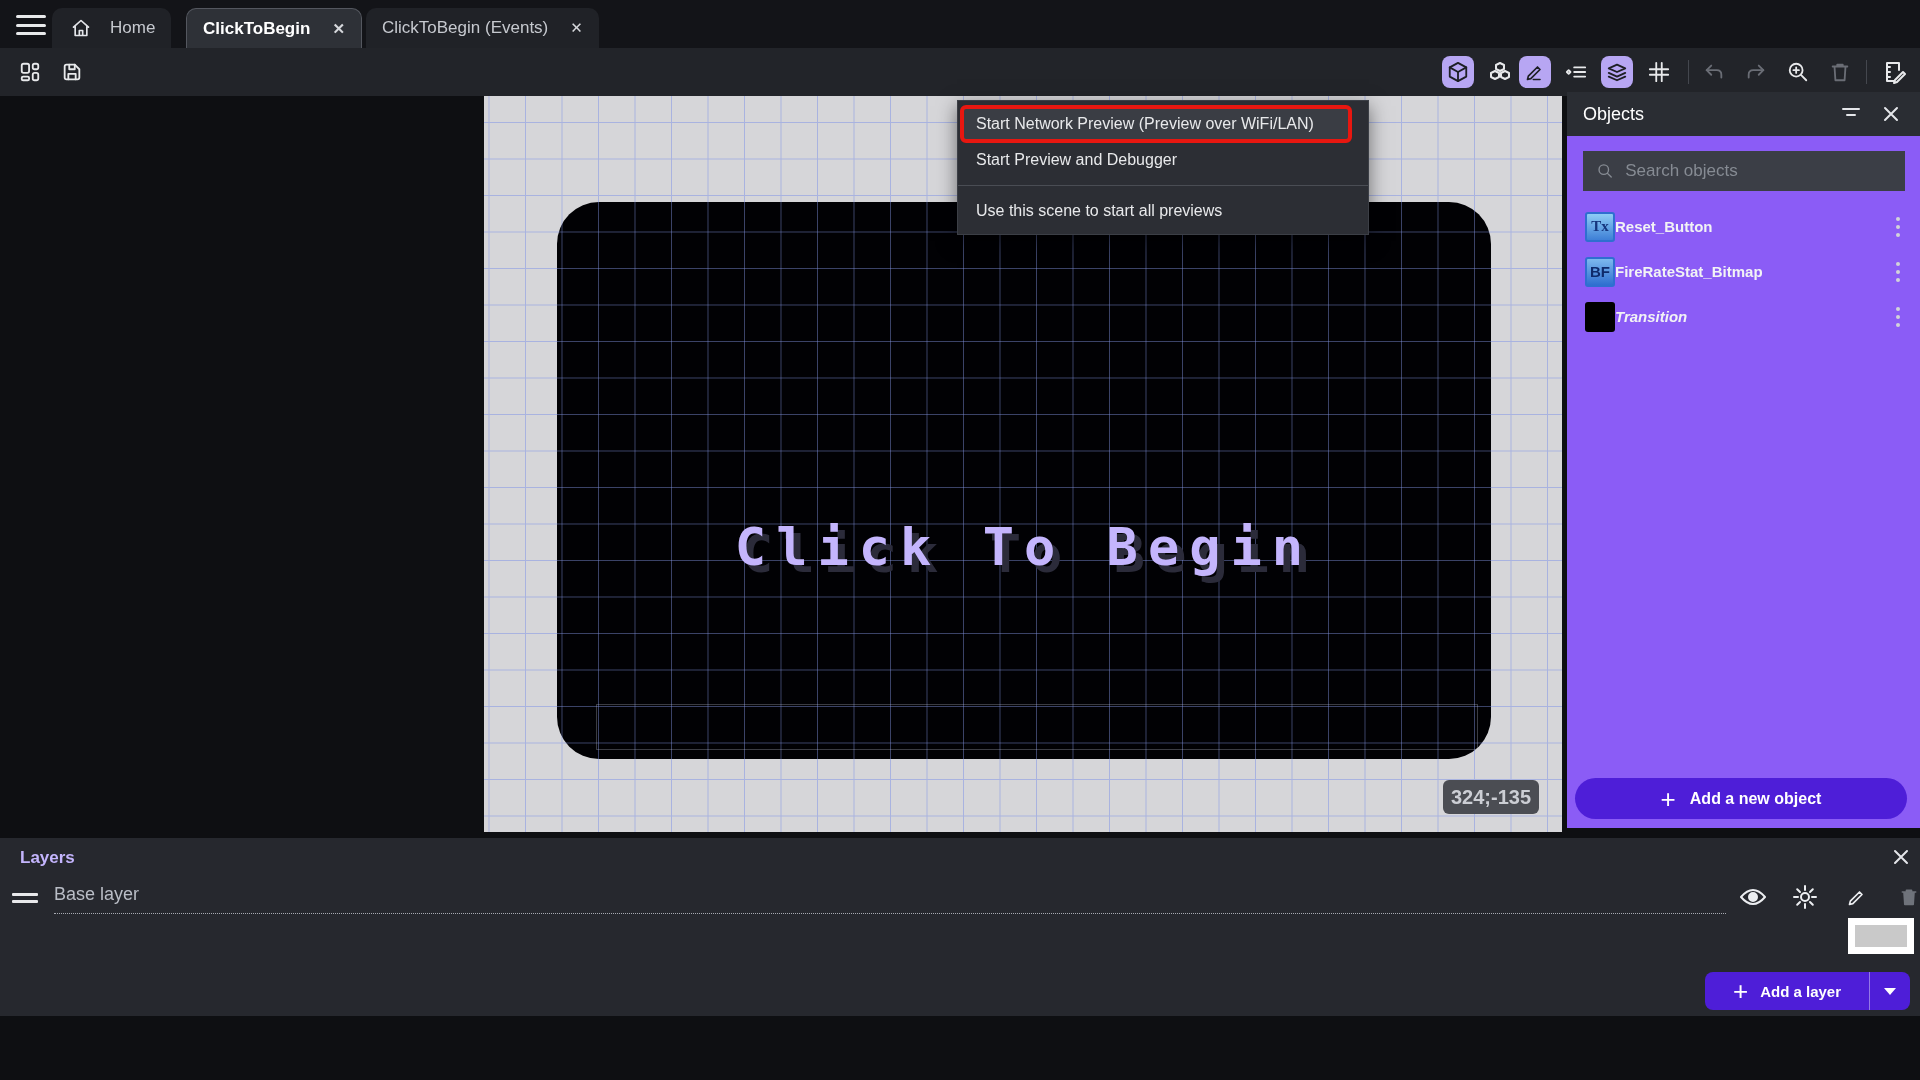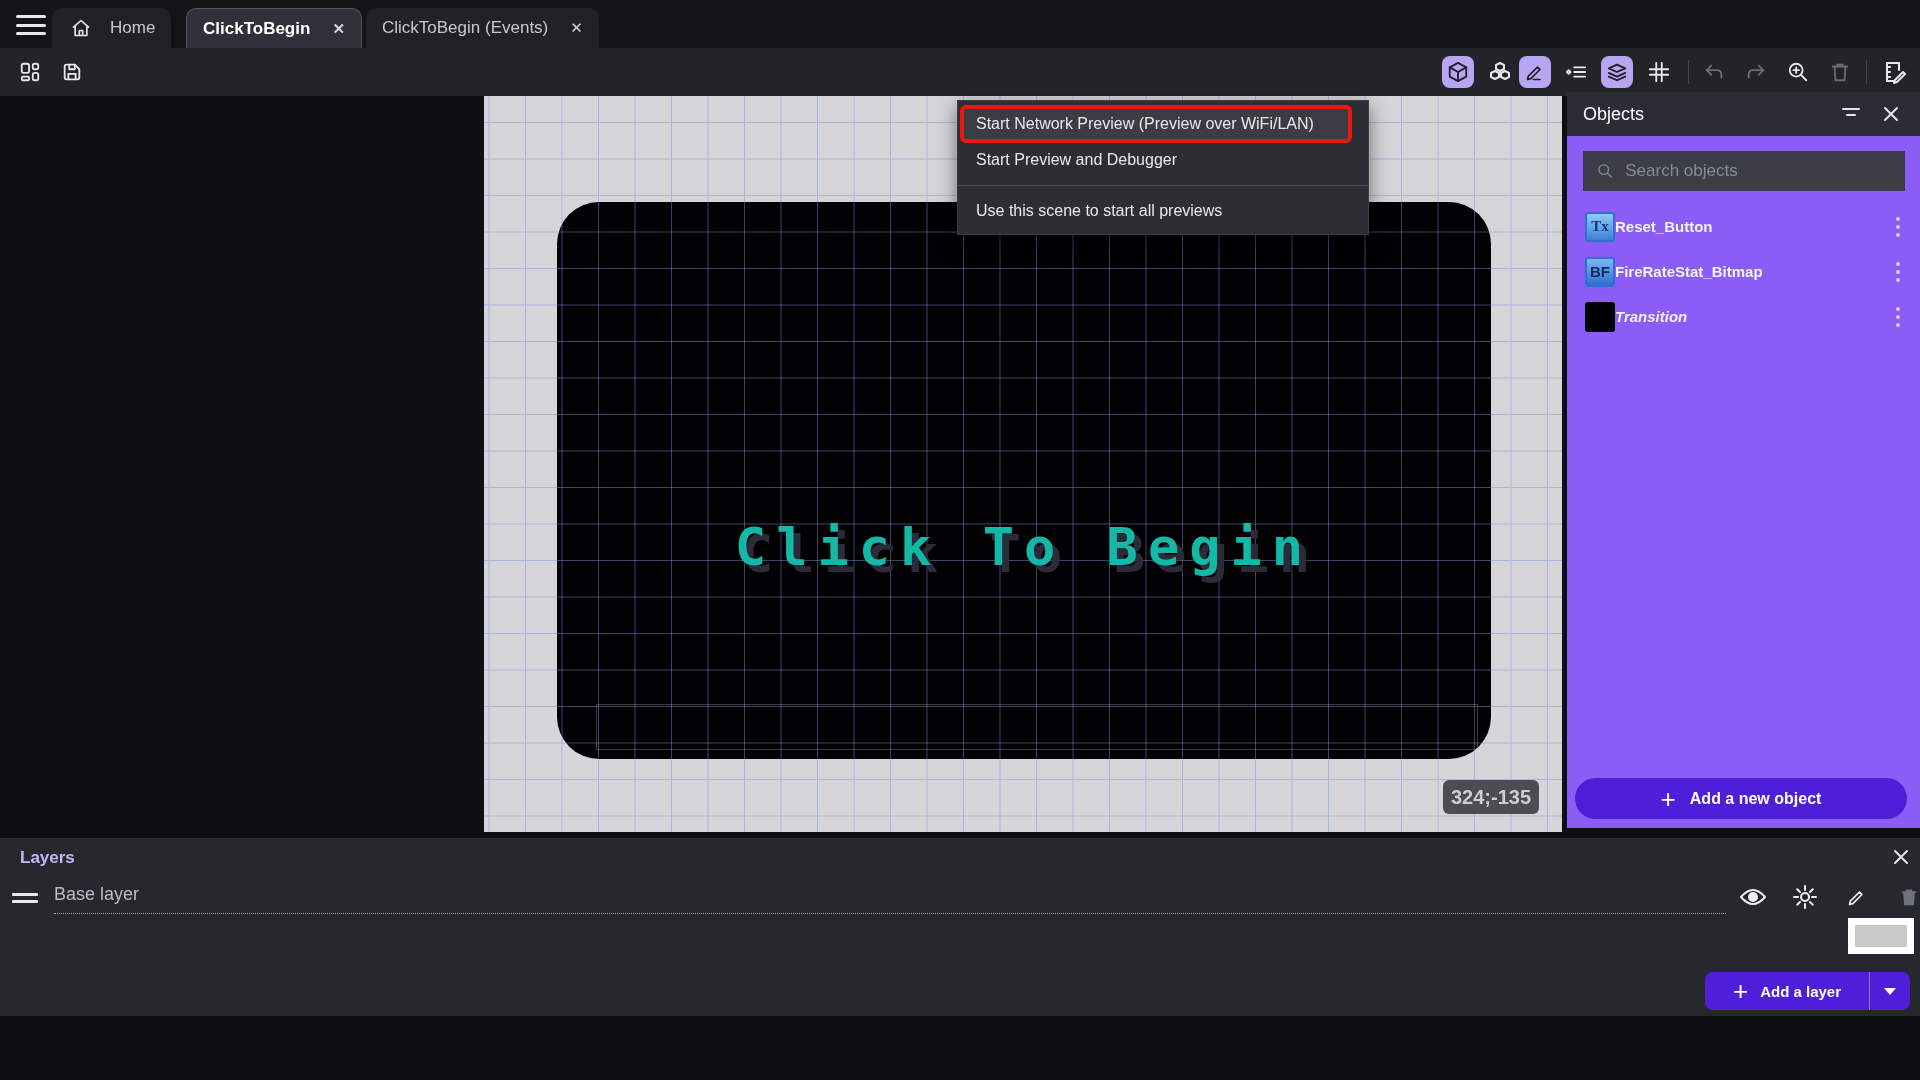--- a/index.html
+++ b/index.html
@@ -67,21 +67,21 @@
             background-image:linear-gradient(#a9b3e0 1px, transparent 1px),
                              linear-gradient(90deg,#a9b3e0 1px, transparent 1px);
             background-size:36.5px 36.5px; background-position:4.5px 26px; overflow:hidden; }
   #scene-rect { position:absolute; left:73px; top:106px; width:934px; height:557px; background:#010104;
                 border-radius:42px; overflow:hidden; }
   #scene-rect .grid-overlay { position:absolute; inset:0;
             background-image:linear-gradient(rgba(130,148,224,.45) 1px, transparent 1px),
                              linear-gradient(90deg,rgba(130,148,224,.45) 1px, transparent 1px);
             background-size:36.5px 36.5px; background-position:-68.5px -80px; }
   #scene-text { position:absolute; left:0; right:0; top:62%; transform:translateY(-50%);
-                text-align:center; color:#14b8a6; font-family:"DejaVu Sans Mono", monospace;
+                text-align:center; color:#c4b5fd; font-family:"DejaVu Sans Mono", monospace;
                 font-weight:bold; font-size:52px; letter-spacing:10px; white-space:nowrap;
                 text-shadow:7px 7px 0 #2b2b3a; }
   #scene-inner-box { position:absolute; left:39px; top:502px; width:882px; height:46px;
                      border:1px solid rgba(195,200,215,.3); }
   #coord-badge { position:absolute; left:959px; top:684px; width:96px; height:34px; background:#4b4d53;
                  border-radius:6px; color:#ccced4; font-weight:bold; font-size:20px;
                  display:flex; align-items:center; justify-content:center; }
 
   
   #objects { left:1567px; top:92px; width:353px; height:736px; background:#8b5cf6; }

